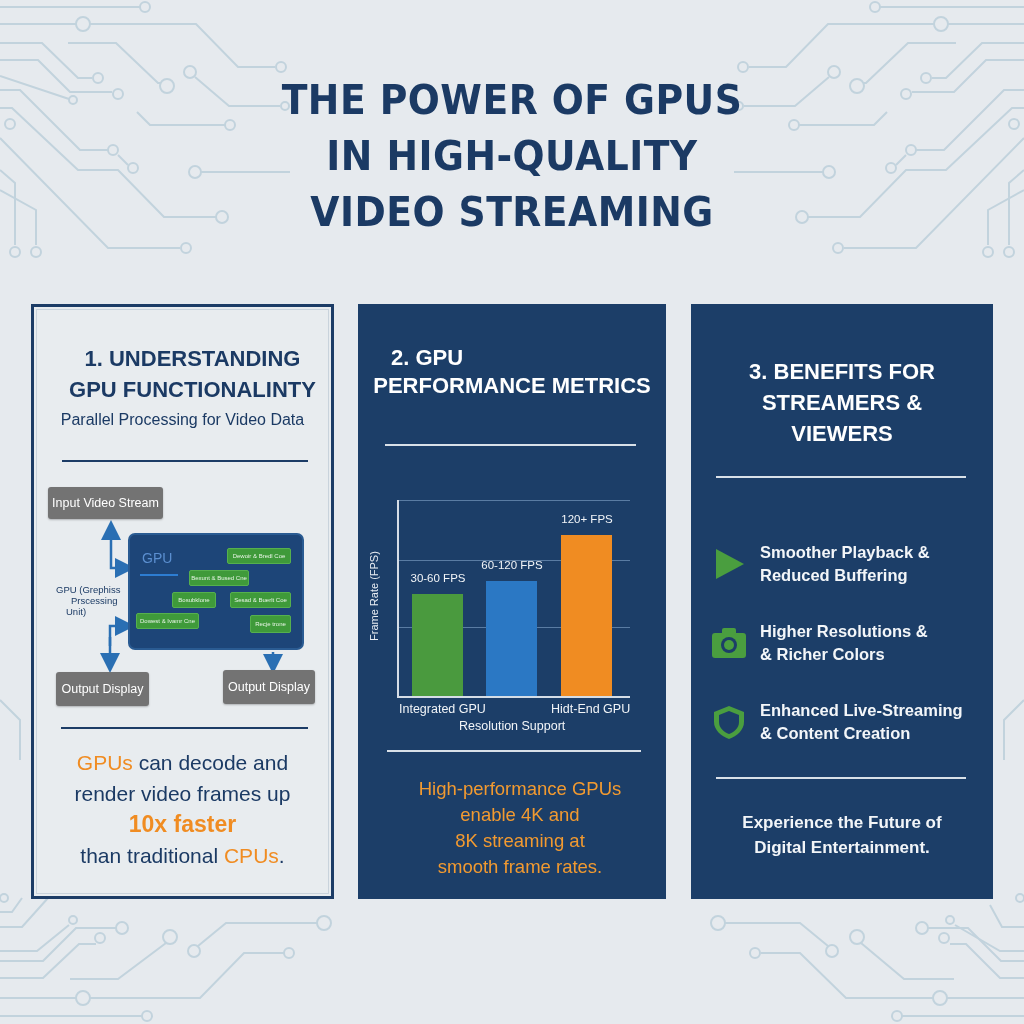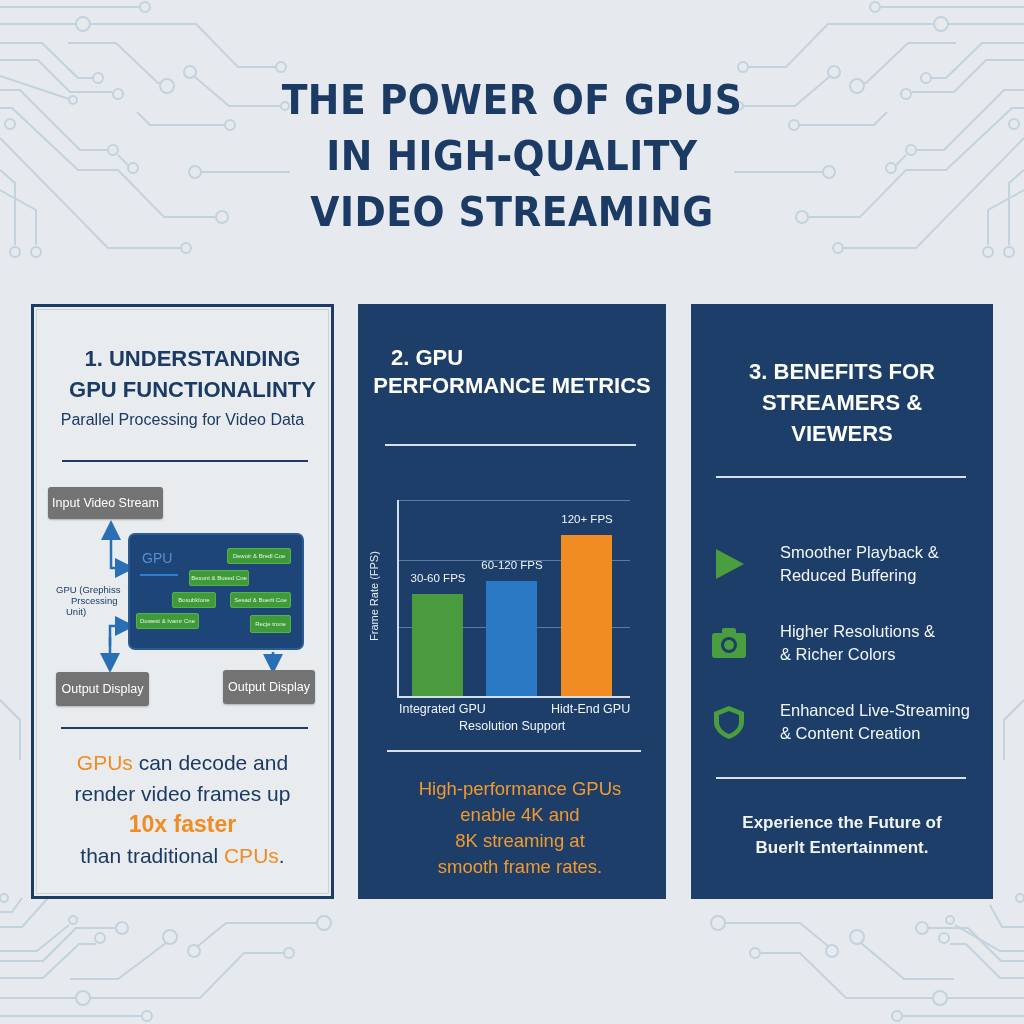--- a/index.html
+++ b/index.html
@@ -95,21 +95,21 @@
     .xlabel { position: absolute; font-size: 12.5px; color: #f2f5f8; white-space: nowrap; }
     .p2-fact {
       position: absolute; left: 0; top: 472px; width: 100%; text-align: center;
       color: #f29a30; font-size: 18.5px; line-height: 26px; margin-left: 8px;
     }
 
     
     .p3 .ptitle { color: #fff; top: 52px; }
     .benefit { position: absolute; left: 20px; width: 270px; height: 50px; }
     .benefit .icon { position: absolute; left: 0; top: 6px; width: 36px; height: 36px; }
-    .benefit .btext { position: absolute; left: 49px; top: 1px; color: #f3f6f9; font-size: 16.5px; line-height: 23px; font-weight: normal; margin-left: 20px; }
+    .benefit .btext { position: absolute; left: 49px; top: 1px; color: #f3f6f9; font-size: 16.5px; line-height: 23px; font-weight: bold; }
     .p3-foot {
       position: absolute; left: 0; top: 506px; width: 100%; text-align: center;
       color: #f2f5f8; font-size: 17px; line-height: 25px; font-weight: bold;
     }
   </style>
 </head>
 <body>
 
 <svg class="circuit" viewBox="0 0 1024 1024">
 
@@ -366,15 +366,15 @@
     <div class="btext">
       <div>Enhanced Live-Streaming</div>
       <div>&amp; Content Creation</div>
     </div>
   </div>
 
   <div class="rule rule-light" style="left:25px; top:473px; width:250px;"></div>
 
   <div class="p3-foot">
     <div>Experience the Future of</div>
-    <div>Buerlt Entertainment.</div>
+    <div>Digital Entertainment.</div>
   </div>
 </div>
 
 </body></html>

